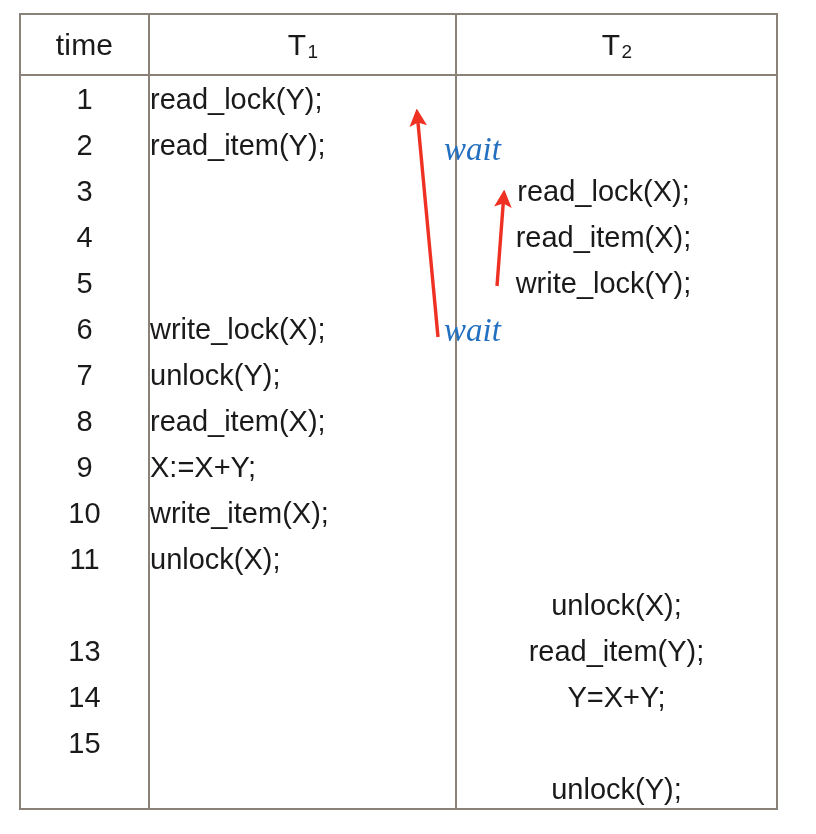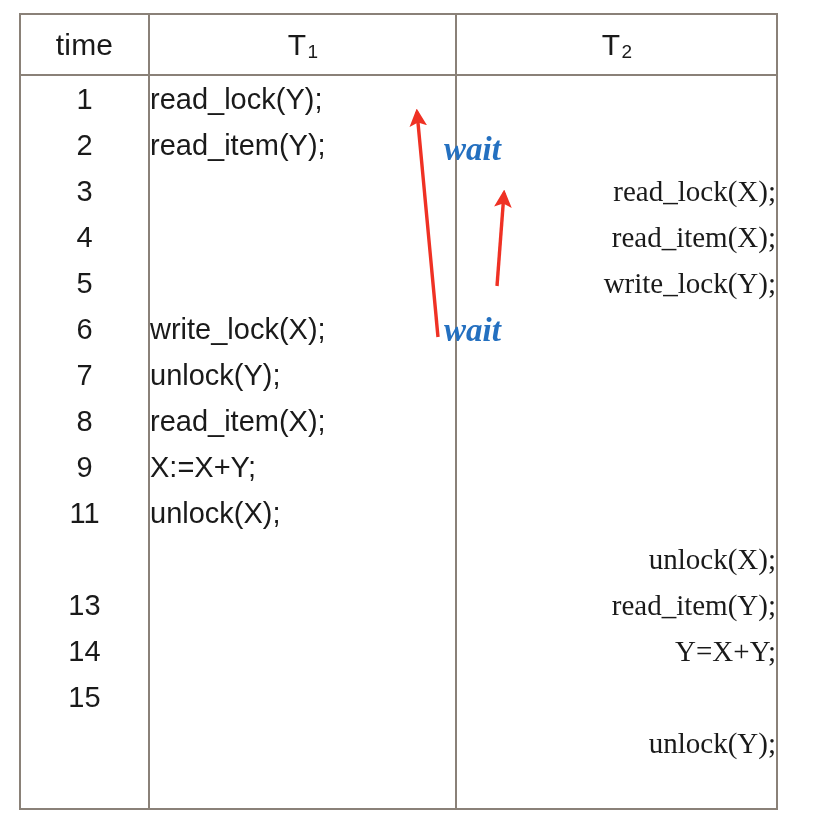--- a/index.html
+++ b/index.html
@@ -109,38 +109,37 @@
     text-align: center;
   }
   .cell.t1 {
     left: 129px;
     width: 305px;
     text-align: left;
   }
   .cell.t2 {
     left: 436px;
     width: 319px;
-    text-align: right;
-    font-family: Liberation Serif, serif;
+    text-align: center;
   }
   
   .cell.t2.shift-left { text-indent: -26px; }
 
   
   .overlay {
     position: absolute;
     left: 0; top: 0;
     width: 816px;
     height: 834px;
     pointer-events: none;
   }
   .wait-label {
     position: absolute;
     font-family: "Liberation Serif", serif;
-    font-weight: bold;
+    font-weight: normal;
     font-style: italic;
     font-size: 33px;
     color: #2470c0;
     white-space: pre;
   }
   .wait-label.w1 { left: 444px; top: 131px; }
   .wait-label.w2 { left: 444px; top: 312px; }
 </style>
 </head>
 <body>
@@ -216,20 +215,25 @@
         <div class="cell t1">read_item(X);</div>
         <div class="cell t2"></div>
       </div>
 
       <div class="row">
         <div class="cell time">9</div>
         <div class="cell t1">X:=X+Y;</div>
         <div class="cell t2"></div>
       </div>
 
+      <div class="row">
+        <div class="cell time">10</div>
+        <div class="cell t1">write_item(X);</div>
+        <div class="cell t2"></div>
+      </div>
 
       <div class="row">
         <div class="cell time">11</div>
         <div class="cell t1">unlock(X);</div>
         <div class="cell t2"></div>
       </div>
 
       <div class="row">
         <div class="cell t1"></div>
         <div class="cell t2">unlock(X);</div>

